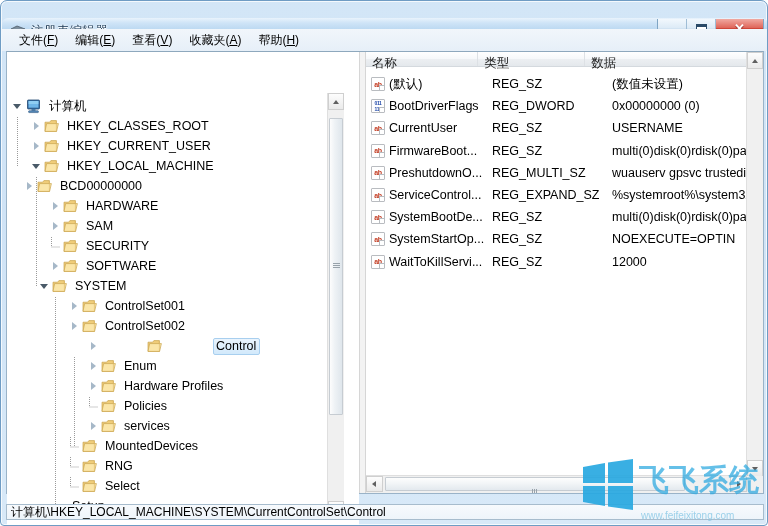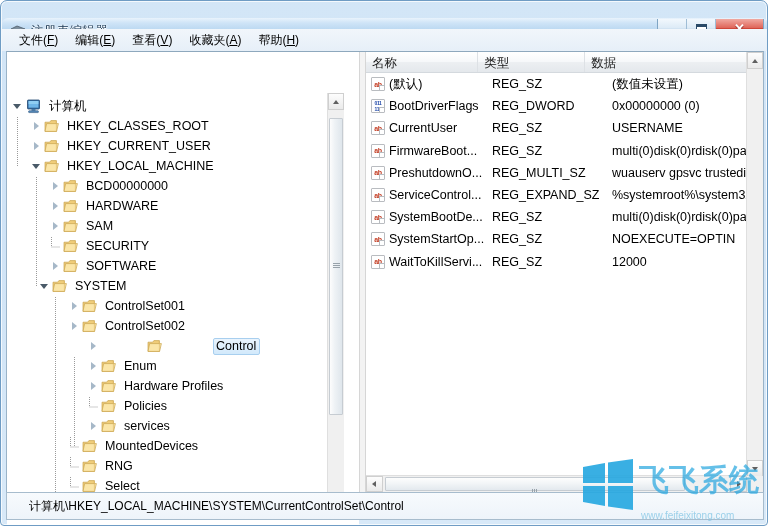--- a/index.html
+++ b/index.html
@@ -285,21 +285,21 @@
   .list-pane {
     position: relative;
     flex: 1;
     height: 100%;
     background: #fff;
     overflow: hidden;
   }
   .lv-header {
     position: absolute;
     left: 0; top: 0; right: 0;
-    height: 21px;
+    height: 15px;
     display: flex;
     background: linear-gradient(to bottom, #ffffff 0%, #f6f8fa 48%, #eceff2 52%, #e4e8ec 100%);
     border-bottom: 1px solid #d4d9de;
     box-sizing: border-box;
   }
   .lv-col {
     position: relative;
     font-size: 12.5px;
     color: #1a1a1a;
     padding: 3px 0 0 6px;
@@ -433,27 +433,27 @@
     position: absolute;
     right: 0; bottom: 0;
     width: 16px; height: 17px;
     background: #f0f0f0;
   }
 
   
   .statusbar {
     position: absolute;
     left: 5px; bottom: 5px;
-    width: 758px; height: 28px;
+    width: 758px; height: 16px;
     background: linear-gradient(to bottom, #f7fafd 0%, #eef4fa 100%);
     border: 1px solid #a7bccd;
     box-sizing: border-box;
     display: flex;
     align-items: center;
-    padding-left: 22px;
+    padding-left: 4px;
     font-size: 12px;
     color: #000;
     white-space: nowrap;
     overflow: hidden;
   }
 
   
   .watermark {
     position: absolute;
     right: 6px; bottom: 2px;
@@ -571,21 +571,21 @@
           </div>
           <div class="tnode" style="padding-left: 24px;">
             <span class="twisty open"></span>
             <span class="folder"><svg width="16" height="14" viewBox="0 0 16 14">
                 <path d="M1 3.2 L5.6 3.2 L6.9 1.6 L12.4 1.6 L12.4 12.4 L1 12.4 Z" fill="#f0cd7a" stroke="#c9a44e" stroke-width="0.7"></path>
                 <path d="M2.6 4.6 L14.4 4.6 L12.6 12.4 L1 12.4 Z" fill="#fbe6a8" stroke="#c9a44e" stroke-width="0.7"></path>
                 <path d="M12.4 1.8 L12.4 11.6" stroke="#d8b665" stroke-width="0.6" fill="none"></path>
               </svg></span>
             <span class="lbl">HKEY_LOCAL_MACHINE</span>
           </div>
-          <div class="tnode" style="padding-left: 43px;">
+          <div class="tnode" style="padding-left: 17px;">
             <span class="twisty closed"></span>
             <span class="folder"><svg width="16" height="14" viewBox="0 0 16 14">
                 <path d="M1 3.2 L5.6 3.2 L6.9 1.6 L12.4 1.6 L12.4 12.4 L1 12.4 Z" fill="#f0cd7a" stroke="#c9a44e" stroke-width="0.7"></path>
                 <path d="M2.6 4.6 L14.4 4.6 L12.6 12.4 L1 12.4 Z" fill="#fbe6a8" stroke="#c9a44e" stroke-width="0.7"></path>
                 <path d="M12.4 1.8 L12.4 11.6" stroke="#d8b665" stroke-width="0.6" fill="none"></path>
               </svg></span>
             <span class="lbl">BCD00000000</span>
           </div>
           <div class="tnode" style="padding-left: 43px;">
             <span class="twisty closed"></span>

